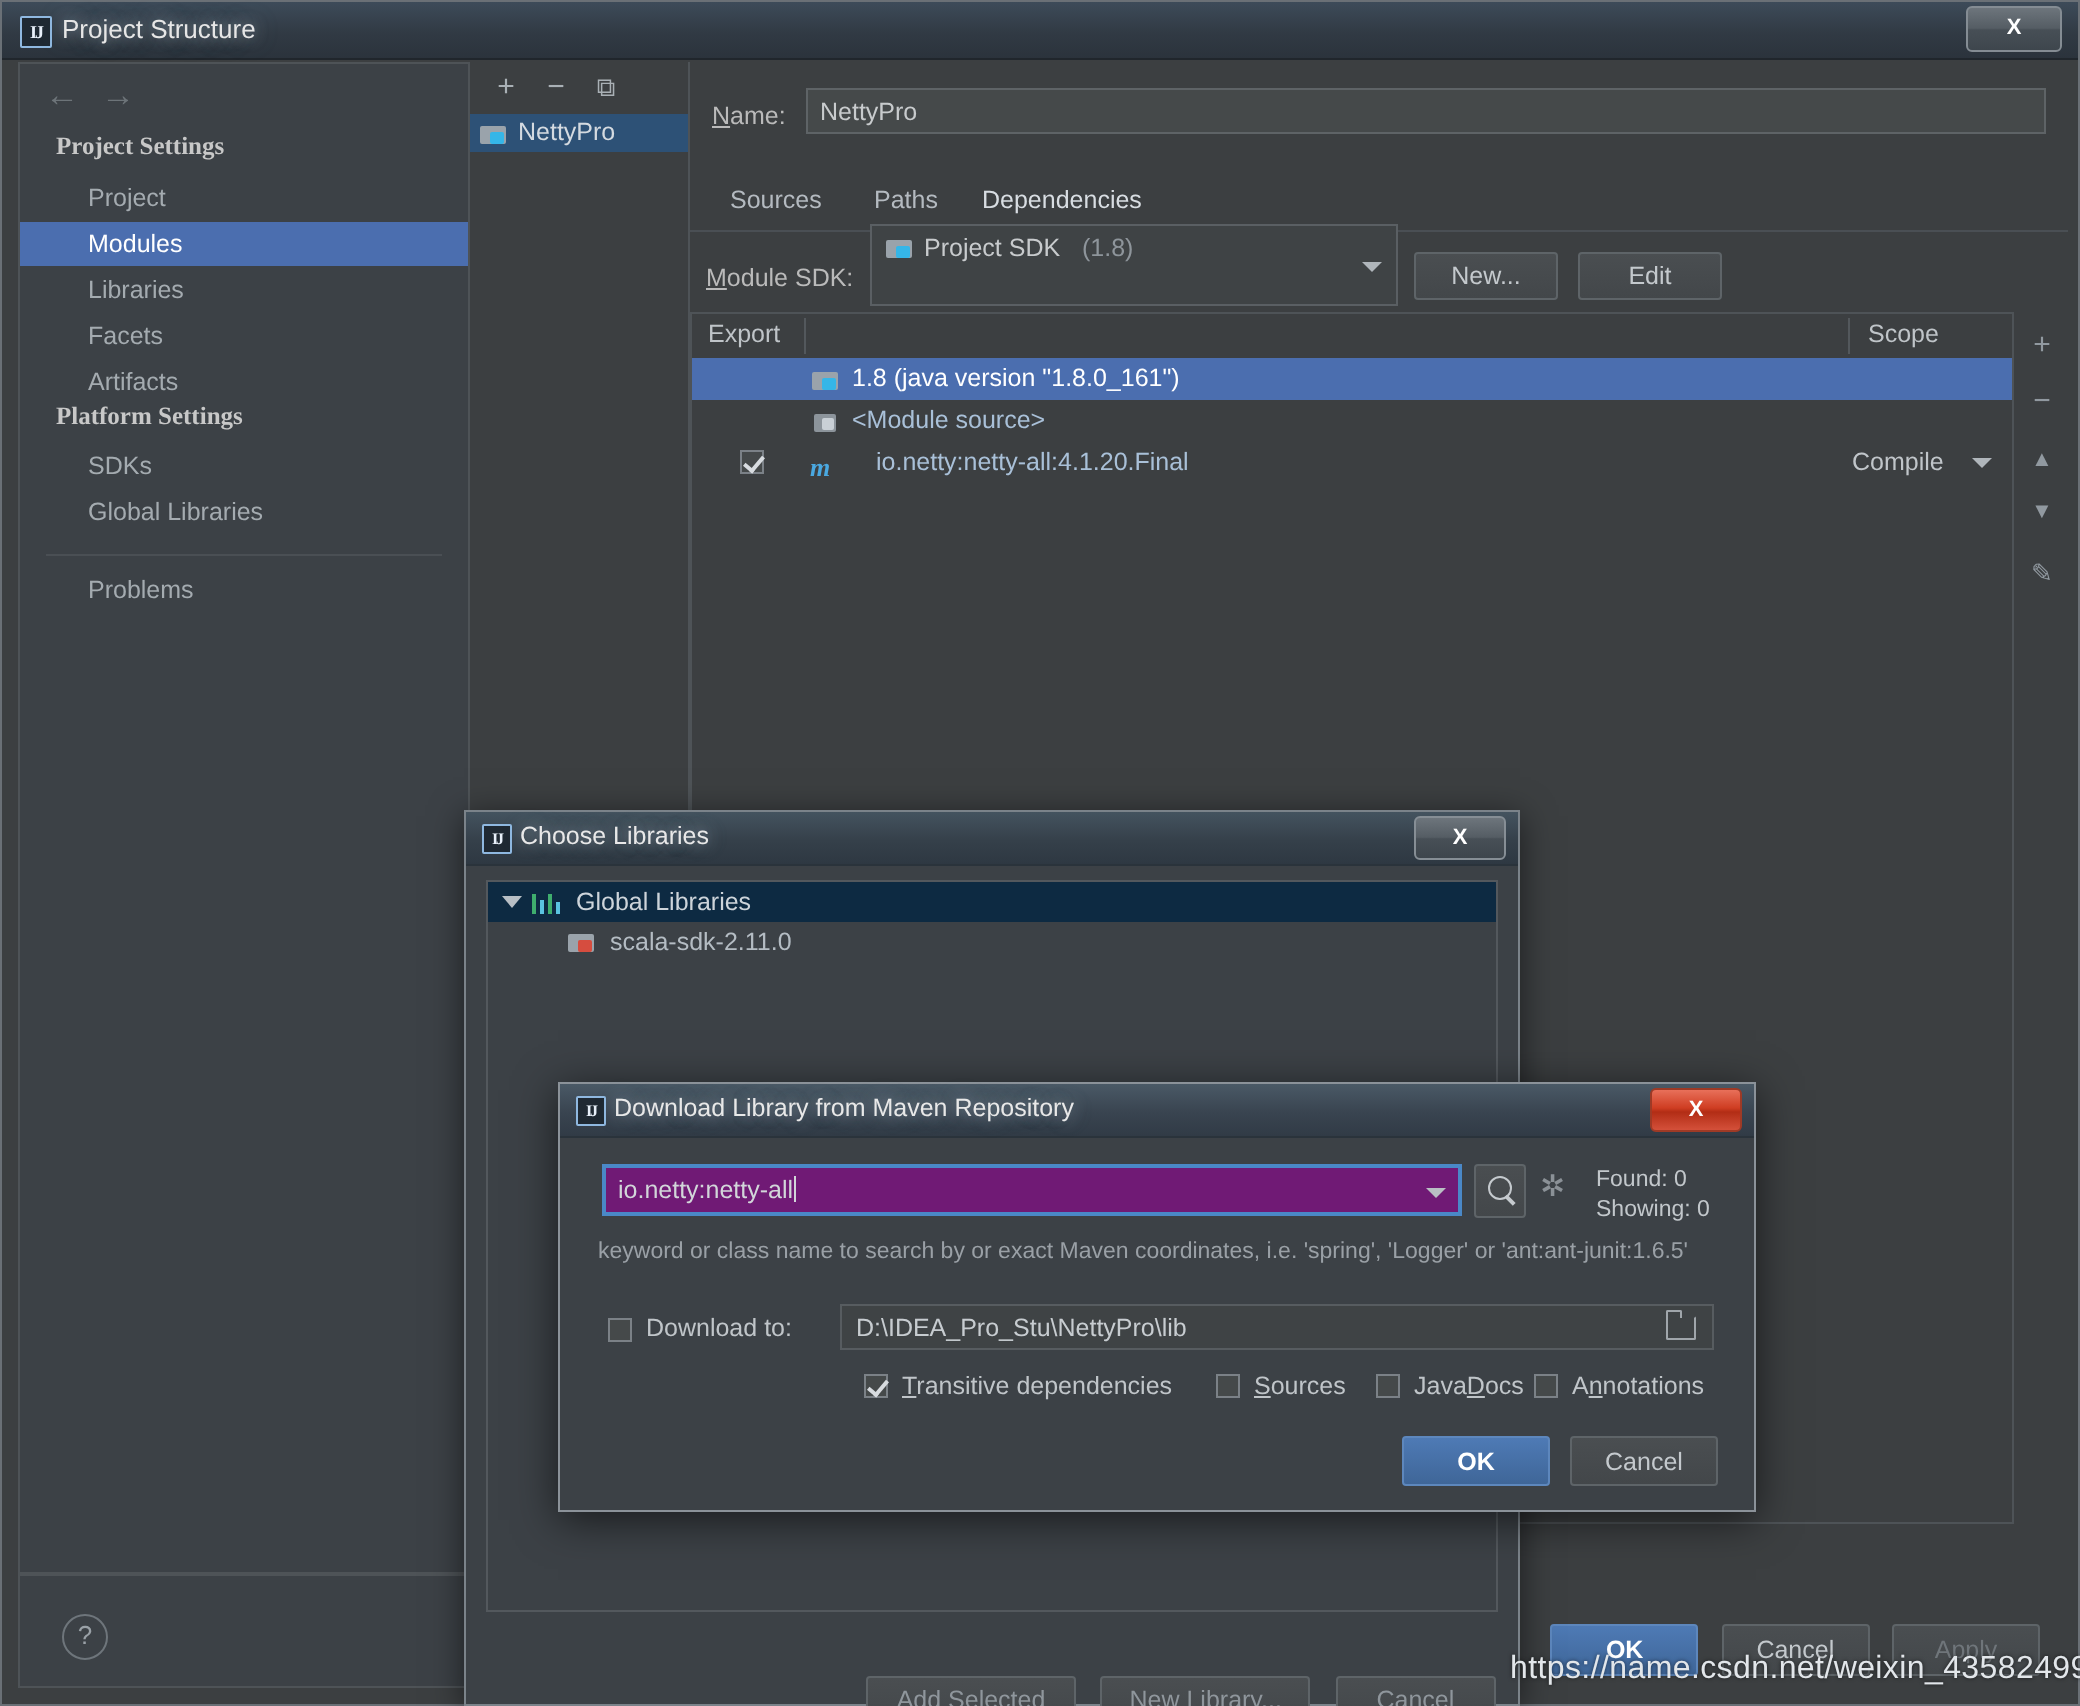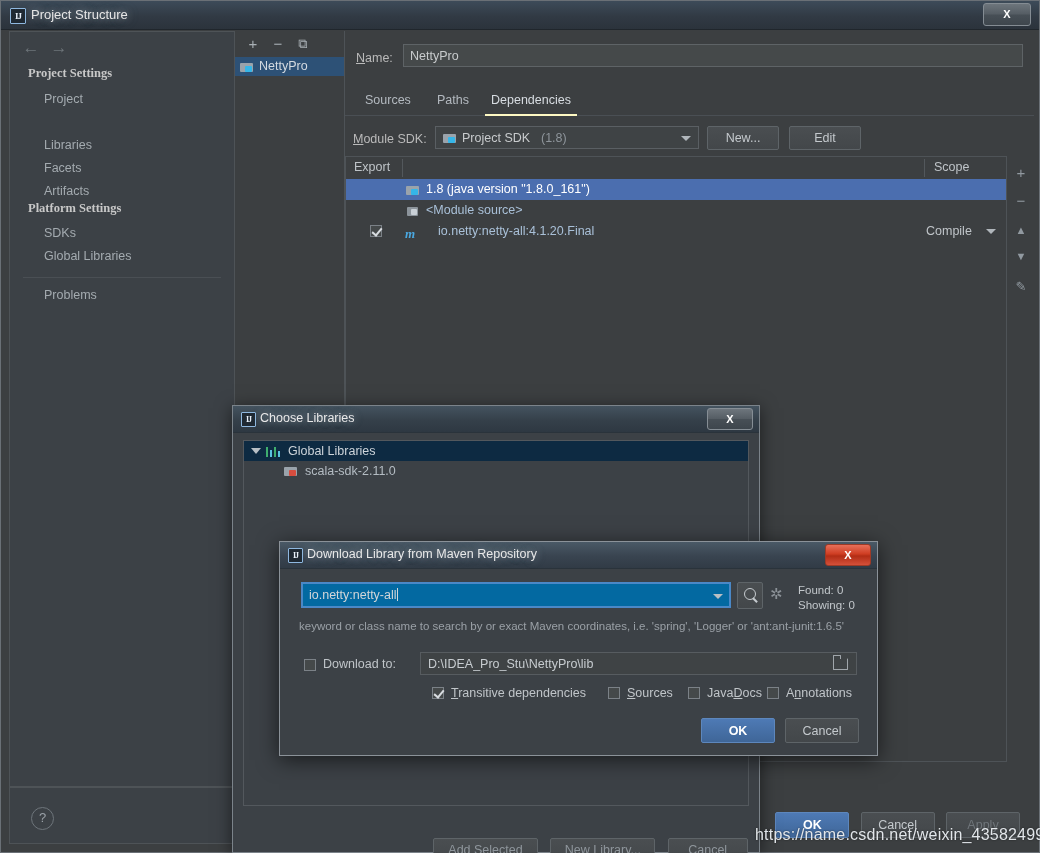--- a/index.html
+++ b/index.html
@@ -163,21 +163,21 @@
     font-family: "Liberation Sans", sans-serif;
   }
 
   .tabrow { position: absolute; left: 0; top: 56px; right: 0; height: 28px;
             border-bottom: 1px solid #4a4f54; }
   .tab {
     position: absolute; top: 0; height: 27px; line-height: 26px;
     color: #b4bac0; font-size: 12.5px; cursor: pointer;
     padding: 0 6px;
   }
-  .tab.active { color: #d8dde2; border-bottom: 2px solid #fef9c3; }
+  .tab.active { color: #d8dde2; border-bottom: 2px solid #bef264; }
 
   .combo {
     position: absolute;
     background: #3f4345;
     border: 1px solid #5a5f63;
     box-sizing: border-box;
     cursor: pointer;
   }
   .combo .caret {
     position: absolute; right: 7px; top: 50%; margin-top: -2px;
@@ -310,21 +310,21 @@
     position: absolute; left: 0; top: 0; right: 0; height: 26px;
     background: linear-gradient(180deg,#4a5966 0%,#394450 55%,#313b46 100%);
     border-bottom: 1px solid #2a333b;
   }
   .dlg-close.red {
     background: linear-gradient(180deg,#e8705a 0%,#cf3d22 45%,#b22d15 55%,#d4503a 100%);
     border: 1px solid #9e3a26;
   }
   .search-box {
     position: absolute;
-    background: #0369a1;
+    background: #701a75;
     border: 2px solid #4a88c7;
     box-sizing: border-box;
   }
   .search-val {
     position: absolute; left: 6px; top: 4px;
     font-size: 12.5px; color: #d2d6d9;
   }
   .caret-bar {
     display: inline-block; width: 1px; height: 13px;
     background: #d2d6d9; vertical-align: -2px;
@@ -437,20 +437,21 @@
     <div class="ps-body">
 
       <div id="ps-sidebar">
         <div class="nav-arrows">
           <div class="nav-arrow back">←</div>
           <div class="nav-arrow fwd">→</div>
         </div>
 
         <div class="nav-group" style="top:34px;">Project Settings</div>
         <div class="nav-item" style="top:56px;">Project</div>
+        <div class="nav-item sel" style="top:79px;">Modules</div>
         <div class="nav-item" style="top:102px;">Libraries</div>
         <div class="nav-item" style="top:125px;">Facets</div>
         <div class="nav-item" style="top:148px;">Artifacts</div>
 
         <div class="nav-group" style="top:169px;">Platform Settings</div>
         <div class="nav-item" style="top:190px;">SDKs</div>
         <div class="nav-item" style="top:213px;">Global Libraries</div>
 
         <div class="nav-sep" style="top:245px;"></div>
         <div class="nav-item" style="top:252px;">Problems</div>
@@ -483,21 +484,21 @@
 
         <div class="tabrow">
           <div class="tab" style="left:14px;">Sources</div>
           <div class="tab" style="left:86px;">Paths</div>
           <div class="tab active" style="left:140px;">Dependencies</div>
         </div>
 
         <div class="lbl" style="position:absolute;left:8px;top:101px;">
           <span class="under">M</span><span>odule SDK:</span>
         </div>
-        <div class="combo" style="left:90px;top:95px;width:264px;height:23px;">
+        <div class="combo" style="left:90px;top:81px;width:264px;height:41px;">
           <span class="ico-folder-java" style="left:7px;top:5px;"></span>
           <span style="position:absolute;left:26px;top:4px;font-size:12.5px;color:#c8cbcd;">Project SDK</span>
           <span style="position:absolute;left:105px;top:4px;font-size:12.5px;color:#8e959b;">(1.8)</span>
           <span class="caret"></span>
         </div>
         <div class="btn" style="left:362px;top:95px;width:72px;height:24px;line-height:23px;">
           <span>New...</span>
         </div>
         <div class="btn" style="left:444px;top:95px;width:72px;height:24px;line-height:23px;">
           <span>Edit</span>

